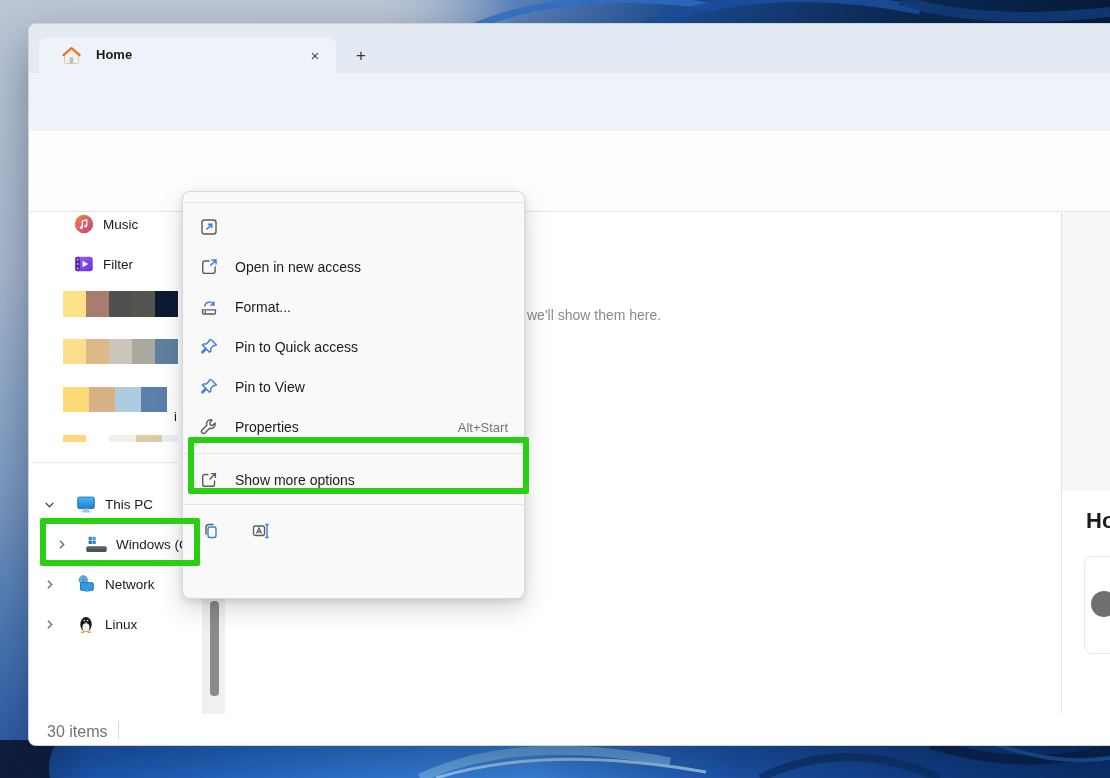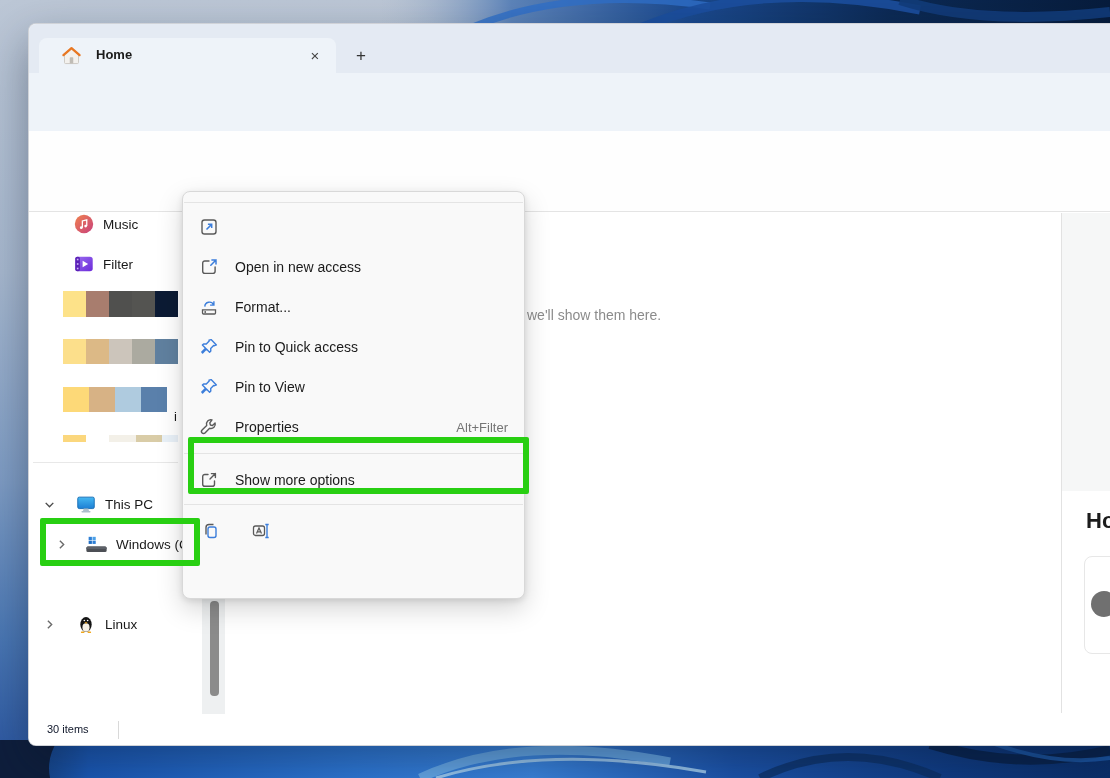--- a/index.html
+++ b/index.html
@@ -46,21 +46,21 @@
   .strip>span{height:100%;}
   .tree-label{font-size:13.5px;color:#191919;}
   #nav-scroll-track{left:173px;top:575px;width:23px;height:115px;background:#eef0f1;}
   #nav-scroll-thumb{left:181px;top:577px;width:9px;height:95px;background:#8b8b8b;border-radius:4px;}
   #empty-msg{left:498px;top:283px;font-size:14px;color:#8b8b8b;text-align:right;}
   #right-divider{left:1032px;top:189px;width:1px;height:500px;background:#e2e2e2;}
   #right-gray-panel{left:1033px;top:189px;width:57px;height:278px;background:#f6f7f7;}
   #right-heading{left:1057px;top:484px;font-size:22px;font-weight:700;color:#1c1c1c;}
   #right-card{left:1055px;top:532px;width:70px;height:96px;background:#fff;border:1px solid #e7e7e7;border-radius:8px;}
   #right-card-circle{left:1062px;top:567px;width:26px;height:26px;border-radius:50%;background:#707070;}
-  #statusbar-text{left:18px;top:699px;font-size:11px;color:#0f172a;}
+  #statusbar-text{left:18px;top:699px;font-size:16px;color:#737373;}
   #status-divider{left:89px;top:697px;width:1px;height:18px;background:#d9d9d9;}
 
   
   #context-menu{left:153px;top:167px;width:343px;height:408px;background:#f9f9f9;border:1px solid #d8d8d8;
     border-radius:8px;box-shadow:0 10px 26px rgba(0,0,0,.17),0 2px 6px rgba(0,0,0,.10);box-sizing:border-box;
     padding-top:6px;z-index:30;}
   .menu-item{height:40px;display:flex;align-items:center;}
   .menu-icon{width:20px;margin-left:16px;flex:0 0 20px;}
   .menu-label{margin-left:16px;font-size:14px;color:#1b1b1b;flex:1;}
   .menu-shortcut{margin-right:16px;font-size:13px;color:#757575;}
@@ -365,20 +365,36 @@
               <rect x="7.8" y="4" width="3.4" height="3.4" fill="#4aa0e8"></rect>
             <rect x="3.8" y="8" width="3.4" height="3.4" fill="#1f6ec4"></rect>
               <rect x="7.8" y="8" width="3.4" height="3.4" fill="#2e7fd5"></rect>
             <path d="M3 14.2 h18 a1.6 1.6 0 0 1 1.6 1.6 v2.4 a1.6 1.6 0 0 1 -1.6 1.6 h-18 a1.6 1.6 0 0 1 -1.6 -1.6 v-2.4 a1.6 1.6 0 0 1 1.6 -1.6 Z" fill="#4c4f55"></path>
             <path d="M1.4 15.8 a1.6 1.6 0 0 1 1.6 -1.6 h18 a1.6 1.6 0 0 1 1.6 1.6 v0.8 h-21.2 Z" fill="#5d6168"></path>
           </svg>
         </span>
         <span class="tree-label">Windows (C</span>
       </div>
 
+      <div class="abs side-row" style="left:14px;top:355px;height:34px;">
+        <span>
+          <svg width="13" height="13" viewBox="0 0 12 12" fill="none" stroke="#6b6b6b" stroke-width="1.3">
+              <path d="M4.5 2.5 L8 6 l-3.5 3.5"></path>
+            </svg>
+        </span>
+        <span style="margin-left:11px">
+          <svg width="22" height="22" viewBox="0 0 24 24">
+            <circle cx="9" cy="7.5" r="4.5" fill="#7ec3ec" stroke="#3186c8" stroke-width="1"></circle>
+            <path d="M5 7.5 h8 M9 3.2 v8.6 M5.8 5 c2 1.4 4.4 1.4 6.4 0 M5.8 10 c2 -1.4 4.4 -1.4 6.4 0" stroke="#3186c8" stroke-width="0.8" fill="none"></path>
+            <rect x="6" y="10.5" width="14" height="8.5" rx="1.2" fill="#2e9be6" stroke="#1a6fb0" stroke-width="1"></rect>
+            <path d="M11 19 h4 l.6 1.8 h-5.2 Z" fill="#9fb6c8"></path>
+          </svg>
+        </span>
+        <span class="tree-label">Network</span>
+      </div>
 
       <div class="abs side-row" style="left:14px;top:395px;height:34px;">
         <span>
           <svg width="13" height="13" viewBox="0 0 12 12" fill="none" stroke="#6b6b6b" stroke-width="1.3">
               <path d="M4.5 2.5 L8 6 l-3.5 3.5"></path>
             </svg>
         </span>
         <span style="margin-left:11px">
           <svg width="22" height="22" viewBox="0 0 24 24">
             <ellipse cx="12" cy="12.5" rx="6.2" ry="8.2" fill="#141414"></ellipse>
@@ -459,21 +475,21 @@
         <span class="menu-label">Pin to View</span>
       </div>
 
       <div class="menu-item">
         <span class="menu-icon">
           <svg width="20" height="20" viewBox="0 0 20 20" fill="none" stroke="#5a5a5a" stroke-width="1.4" stroke-linejoin="round">
               <path d="M13 2.9 a4.3 4.3 0 0 0 -5.3 5.5 L3.1 13 a2 2 0 0 0 2.9 2.9 l4.6 -4.6 a4.3 4.3 0 0 0 5.5 -5.3 l-2.6 2.6 -2.1 -.6 -.6 -2.1 Z"></path>
             </svg>
         </span>
         <span class="menu-label">Properties</span>
-        <span class="menu-shortcut">Alt+Filter</span>
+        <span class="menu-shortcut">Alt+Start</span>
       </div>
       <div class="menu-sep2"></div>
 
       <div class="menu-item">
         <span class="menu-icon">
           <svg width="20" height="20" viewBox="0 0 20 20" fill="none" stroke="#5a5a5a" stroke-linecap="round">
               <path d="M9 4.5 H5.8 A2.1 2.1 0 0 0 3.7 6.6 v7.6 a2.1 2.1 0 0 0 2.1 2.1 h7.6 a2.1 2.1 0 0 0 2.1 -2.1 V11" stroke-width="1.4"></path>
               <path d="M11 9 L16.4 3.6 M12.4 3.6 h4 v4" stroke-width="1.4"></path>
             </svg>
         </span>

